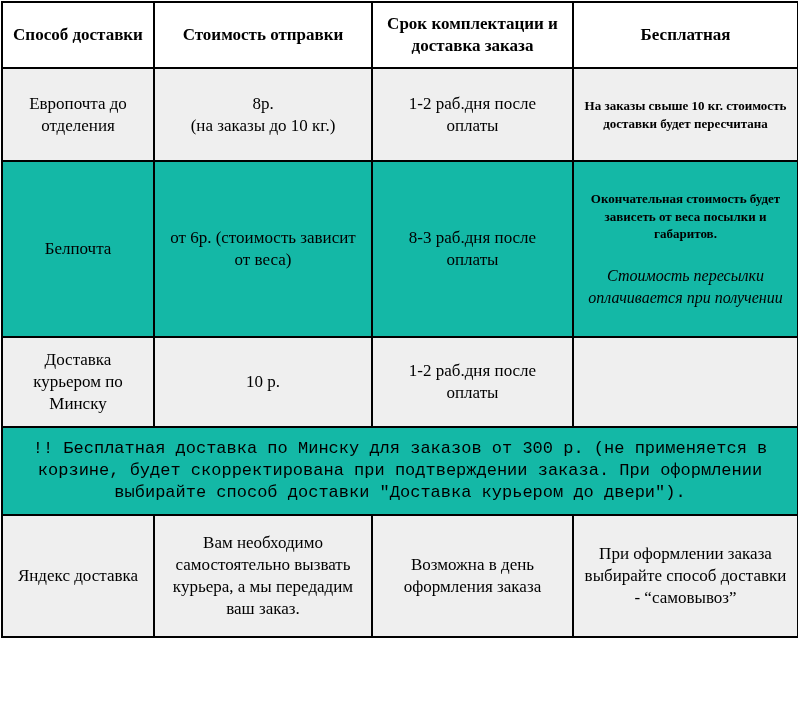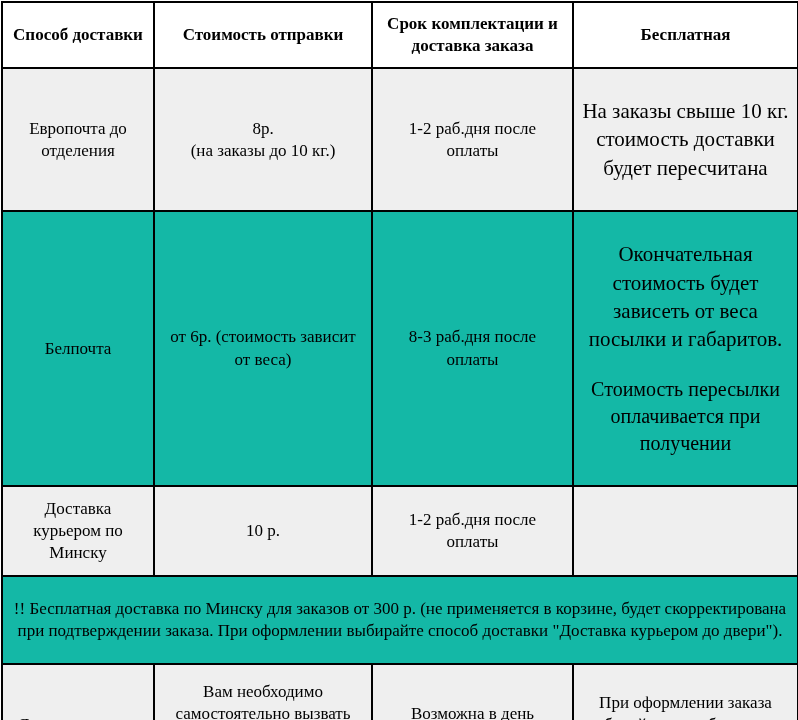--- a/index.html
+++ b/index.html
@@ -43,36 +43,38 @@
 
   tr.row-evropochta td { height: 76px; }
   tr.row-belpochta  td { height: 148px; }
   tr.row-minsk      td { height: 76px; }
   tr.row-promo      td { height: 74px; }
   tr.row-belarus    td { height: 74px; }
   tr.row-yandex     td { height: 108px; }
 
   .note-strong {
     display: block;
-    font-weight: normal;
-    font-size: 21px;
+    font-weight: bold;
+    font-size: 13px;
     line-height: 1.35;
   }
   .note-italic {
     display: block;
-    font-size: 20px;
+    font-style: italic;
+    font-size: 16px;
     line-height: 1.35;
   }
   .note-small {
     font-size: 15px;
     line-height: 1.35;
   }
   td.promo-cell {
     font-size: 17px;
     padding: 6px 14px;
+    font-family: Liberation Mono, monospace;
   }
 </style>
 </head>
 <body>
 
 <table class="delivery">
   <colgroup>
     <col class="c1">
       <col class="c2">
       <col class="c3">

